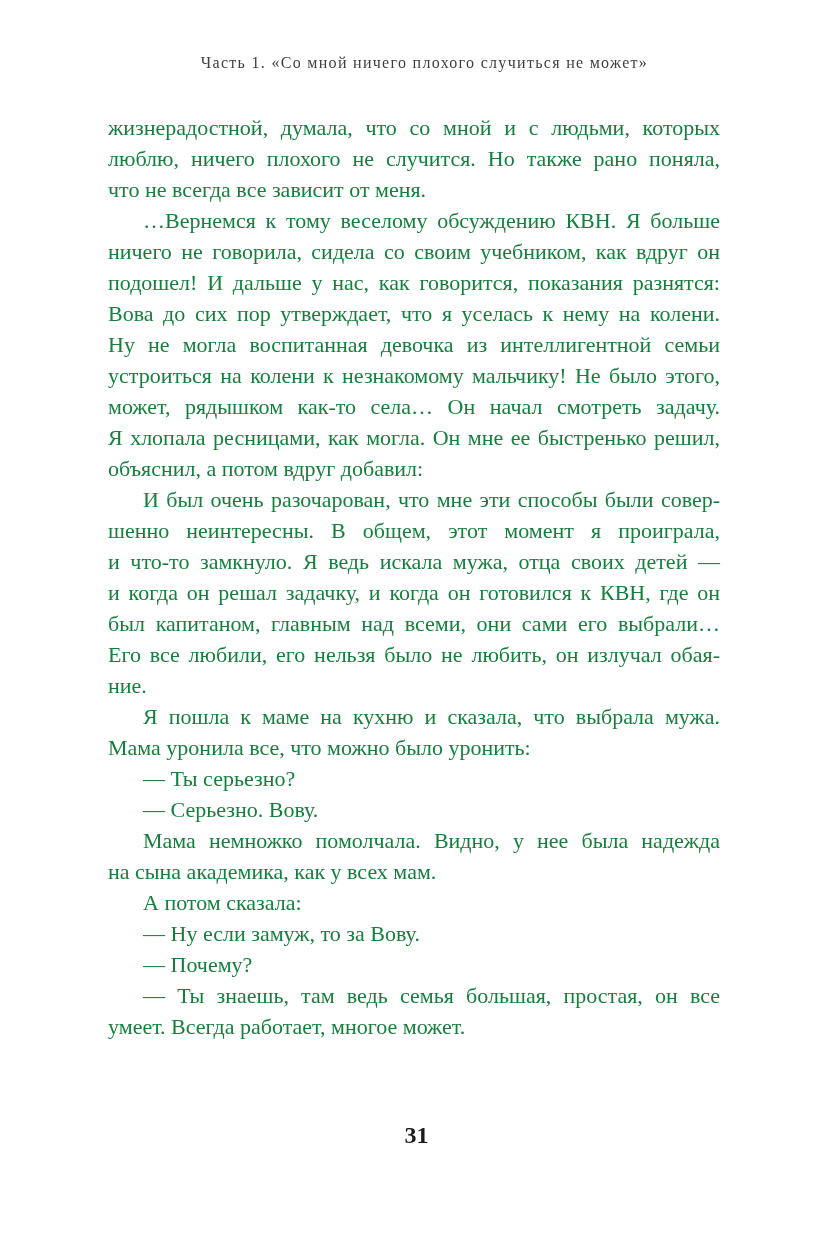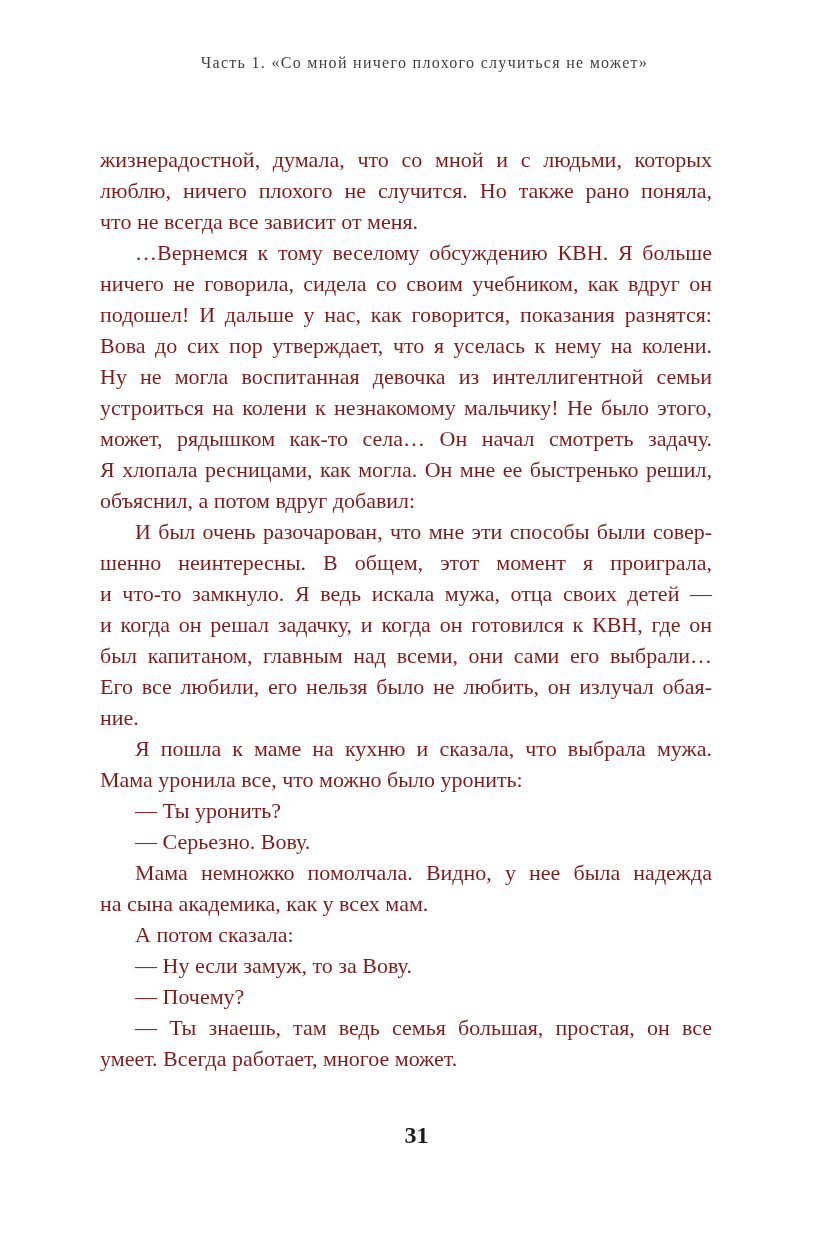--- a/index.html
+++ b/index.html
@@ -18,27 +18,26 @@
     width: 100%;
     text-align: center;
     font-size: 16px;
     letter-spacing: 1.3px;
     color: #3f3f3f;
     font-family: "Liberation Serif", serif;
     padding-left: 8px;
   }
   .body-text {
     position: absolute;
-    left: 100px;
+    left: 108px;
     top: 112px;
     width: 612px;
     font-size: 22px;
     line-height: 31px;
-    color: #7f1d1d;
-    margin-top: 32px;
+    color: #15803d;
   }
   .line {
     text-align: justify;
     text-align-last: justify;
   }
   .line.last {
     text-align-last: auto;
   }
   .line.indented {
     text-indent: 35px;
@@ -77,21 +76,21 @@
       <div class="line last">объяснил, а потом вдруг добавил:</div>
       <div class="line indented">И был очень разочарован, что мне эти способы были совер-</div>
       <div class="line">шенно неинтересны. В общем, этот момент я проиграла,</div>
       <div class="line">и что-то замкнуло. Я ведь искала мужа, отца своих детей —</div>
       <div class="line">и когда он решал задачку, и когда он готовился к КВН, где он</div>
       <div class="line">был капитаном, главным над всеми, они сами его выбрали…</div>
       <div class="line">Его все любили, его нельзя было не любить, он излучал обая-</div>
       <div class="line last">ние.</div>
       <div class="line indented">Я пошла к маме на кухню и сказала, что выбрала мужа.</div>
       <div class="line last">Мама уронила все, что можно было уронить:</div>
-      <div class="line last indented">— Ты уронить?</div>
+      <div class="line last indented">— Ты серьезно?</div>
       <div class="line last indented">— Серьезно. Вову.</div>
       <div class="line indented">Мама немножко помолчала. Видно, у нее была надежда</div>
       <div class="line last">на сына академика, как у всех мам.</div>
       <div class="line last indented">А потом сказала:</div>
       <div class="line last indented">— Ну если замуж, то за Вову.</div>
       <div class="line last indented">— Почему?</div>
       <div class="line indented">— Ты знаешь, там ведь семья большая, простая, он все</div>
       <div class="line last">умеет. Всегда работает, многое может.</div>
     </div>
 

